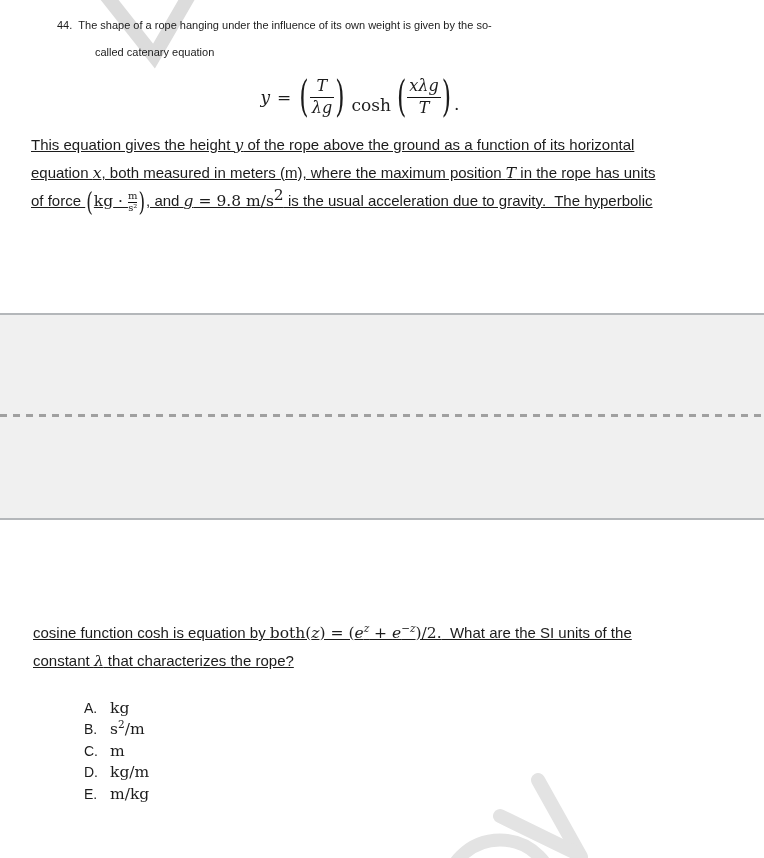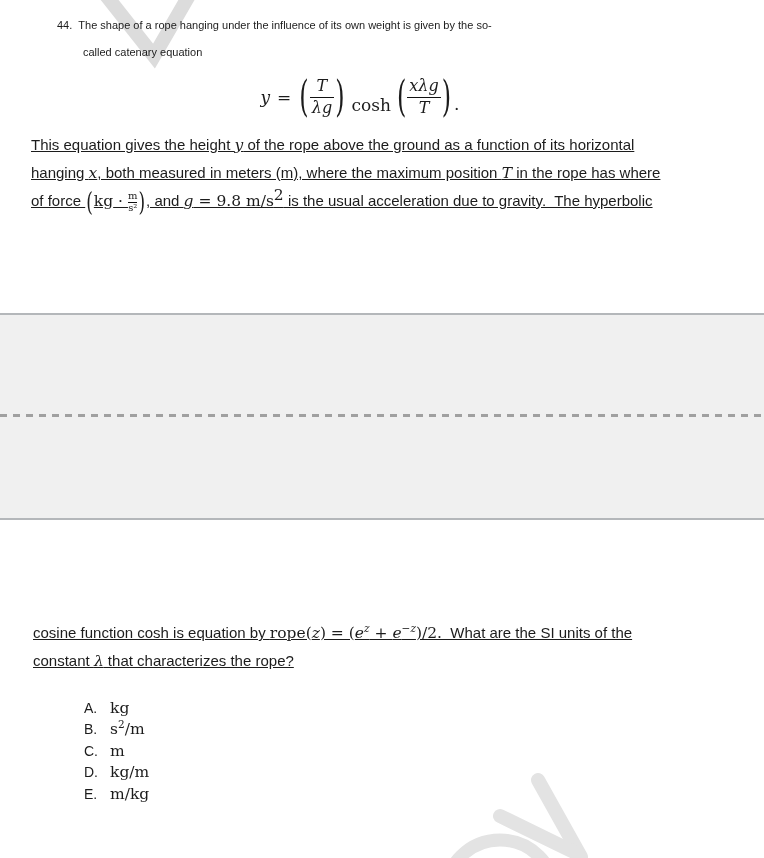--- a/index.html
+++ b/index.html
@@ -6,21 +6,21 @@
   body{
     width:764px;height:858px;position:relative;overflow:hidden;
     background:#ffffff;color:#1c1c1c;
     font-family:"Liberation Sans",sans-serif;
   }
   .wm{position:absolute;pointer-events:none;}
   
   .question{position:absolute;left:57px;top:12px;font-size:11px;line-height:27px;}
   .qline1{white-space:pre-wrap;}
   .qnum{margin-right:6px;}
-  .qline2{margin-left:26px;white-space:pre-wrap;}
+  .qline2{margin-left:38px;white-space:pre-wrap;}
   
   .equation{
     position:absolute;top:74px;left:0;width:764px;height:46px;
     display:flex;align-items:center;justify-content:center;
     padding-right:44px;box-sizing:border-box;
     font-family:"DejaVu Serif",serif;font-size:17px;
   }
   .mi{font-family:"DejaVu Serif",serif;font-style:italic;}
   .mrm{font-family:"DejaVu Serif",serif;font-style:normal;}
   .eq-rel{margin:0 7px;font-family:"DejaVu Serif",serif;}
@@ -102,30 +102,30 @@
     <span class="num mi">xλg</span>
     <span class="bar"></span>
     <span class="den mi">T</span>
   </span>
   <span class="bigparen">)</span>
   <span class="eq-period">.</span>
 </div>
 
 <div class="para para1">
   <div class="pline"><span>This equation gives the height </span><span class="mi">y</span><span> of the rope above the ground as a function of its horizontal</span></div>
-  <div class="pline"><span>hanging </span><span class="mi">x</span><span>, both measured in meters (m), where the maximum position </span><span class="mi">T</span><span> in the rope has where</span></div>
+  <div class="pline"><span>equation </span><span class="mi">x</span><span>, both measured in meters (m), where the maximum position </span><span class="mi">T</span><span> in the rope has units</span></div>
   <div class="pline"><span>of force </span><span class="mparen2">(</span><span class="mrm">kg</span><span class="mrm"> · </span><span class="sfrac"><span>m</span><span class="bar"></span><span>s²</span></span><span class="mparen2">)</span><span>, and </span><span class="mi">g</span><span class="mrm"> = 9.8 m/s</span><sup class="mrm">2</sup><span> is the usual acceleration due to gravity.  The hyperbolic</span></div>
 </div>
 
 <div class="band">
   <div class="dashline"></div>
 </div>
 
 <div class="para para2">
-  <div class="pline"><span>cosine function cosh is equation by </span><span class="mrm">rope(</span><span class="mi">z</span><span class="mrm">) = (</span><span class="mi">e</span><sup class="msup">z</sup><span class="mrm"> + </span><span class="mi">e</span><sup class="msup">−z</sup><span class="mrm">)/2.</span><span>  What are the SI units of the</span></div>
+  <div class="pline"><span>cosine function cosh is equation by </span><span class="mrm">both(</span><span class="mi">z</span><span class="mrm">) = (</span><span class="mi">e</span><sup class="msup">z</sup><span class="mrm"> + </span><span class="mi">e</span><sup class="msup">−z</sup><span class="mrm">)/2.</span><span>  What are the SI units of the</span></div>
   <div class="pline"><span>constant </span><span class="mi">λ</span><span> that characterizes the rope?</span></div>
 </div>
 
 <div class="options">
   <div class="opt">
       <span class="opt-letter">A.</span>
       <span class="opt-unit"><span>kg</span><sup></sup><span></span></span>
     </div>
   <div class="opt">
       <span class="opt-letter">B.</span>

